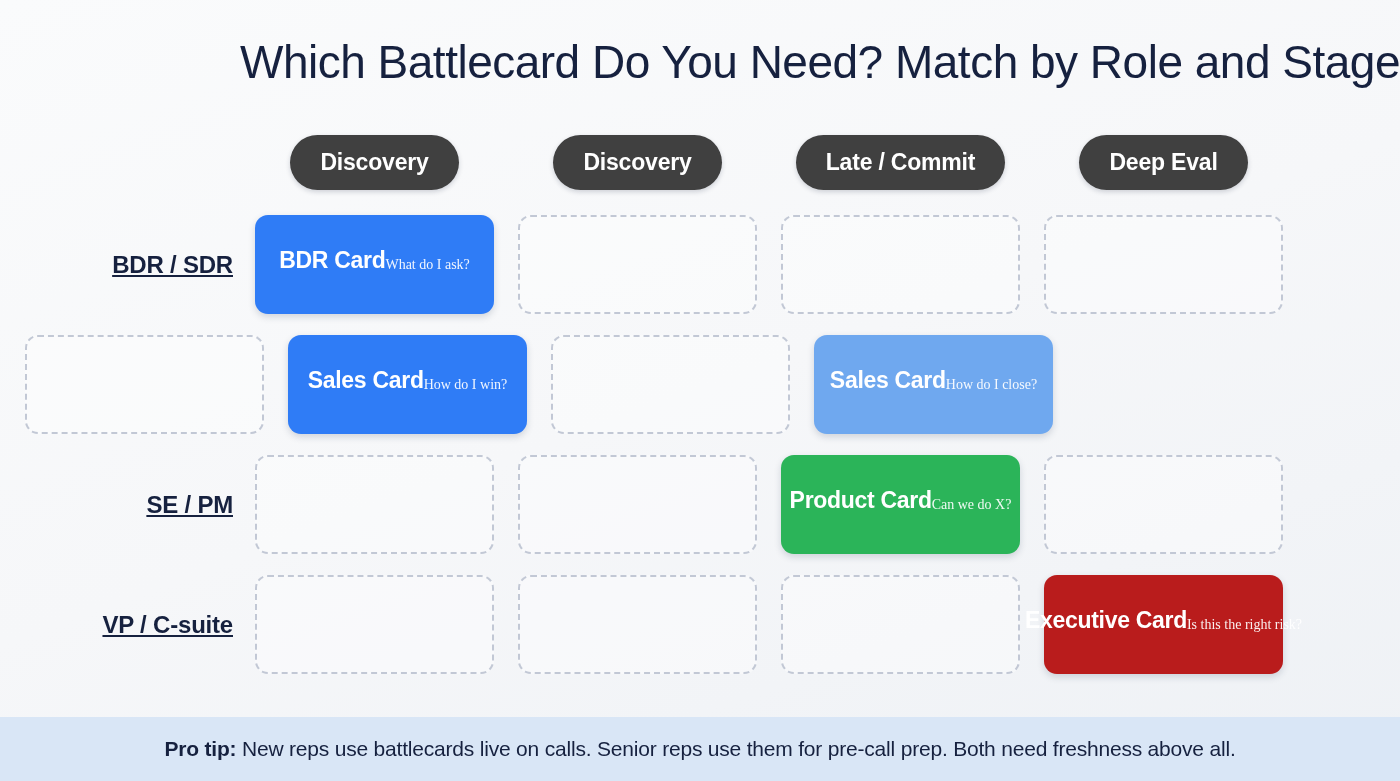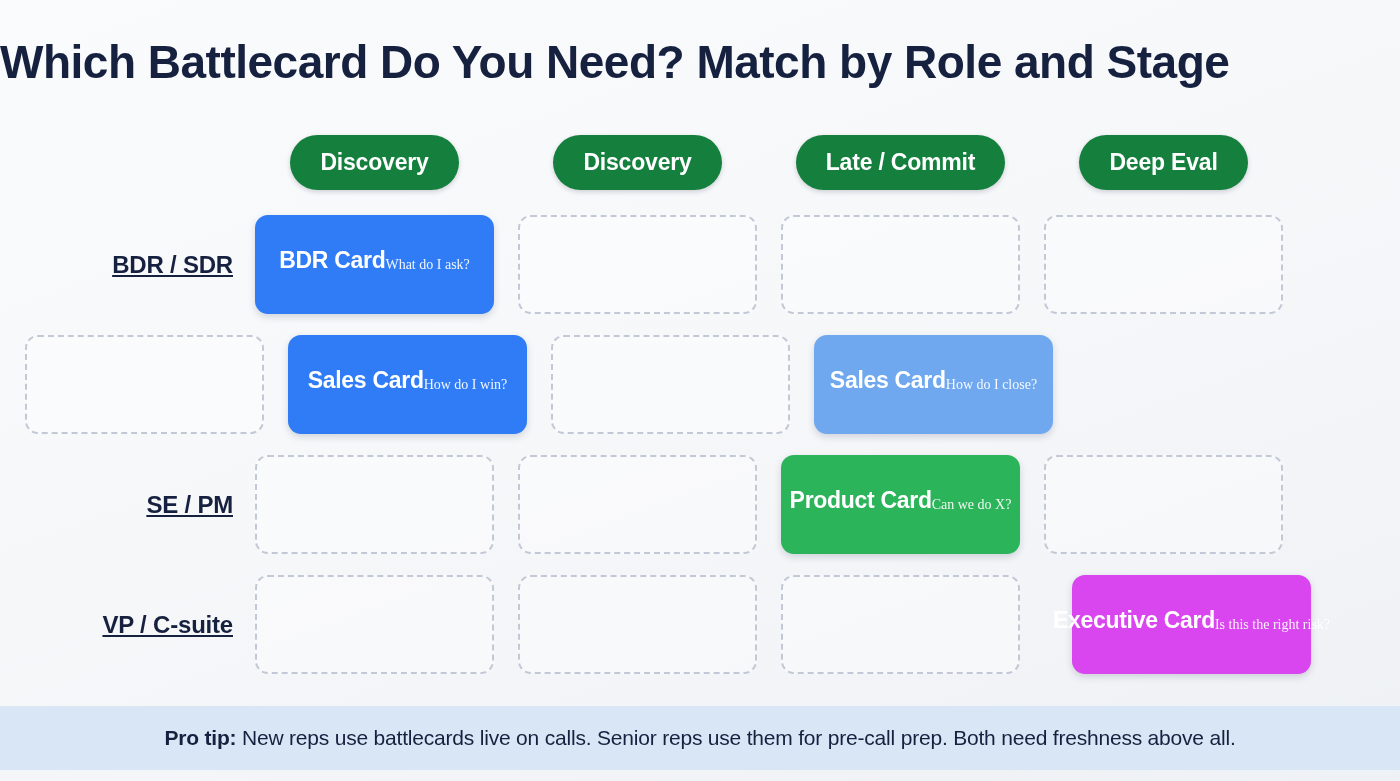--- a/index.html
+++ b/index.html
@@ -11,24 +11,24 @@
     height: 781px;
     overflow: hidden;
     font-family: "Liberation Sans", sans-serif;
     background: linear-gradient(160deg, #fafbfc 0%, #f4f6f8 45%, #eef1f5 100%);
     position: relative;
     -webkit-font-smoothing: antialiased;
   }
 
   
   .page-title {
-    text-align: left;
+    text-align: right;
     color: #16213f;
     font-size: 46px;
-    font-weight: bold;
+    font-weight: normal;
     letter-spacing: -0.5px;
     margin: 0;
     padding-top: 36px;
     line-height: 1.15;
   }
 
   
   .matrix {
     position: absolute;
     left: 0;
@@ -63,21 +63,21 @@
   .header-row {
     height: 64px;
   }
   .header-cell {
     width: 239px;
     display: flex;
     justify-content: center;
     align-items: center;
   }
   .stage-pill {
-    background: #15803d;
+    background: #404040;
     color: #ffffff;
     font-size: 23px;
     font-weight: bold;
     letter-spacing: -0.2px;
     border-radius: 999px;
     padding: 14px 30px;
     white-space: nowrap;
     box-shadow: 0 2px 5px rgba(18,28,54,0.18);
   }
 
@@ -117,21 +117,21 @@
     white-space: nowrap;
     font-family: Liberation Serif, serif;
   }
 
   .row-spacer { height: 21px; }
 
   
   .footer {
     position: absolute;
     left: 0;
-    bottom: 11px;
+    bottom: 0;
     width: 1400px;
     height: 64px;
     background: #d9e6f6;
     display: flex;
     align-items: center;
     justify-content: center;
   }
   .footer-text {
     color: #16213f;
     font-size: 21px;
@@ -212,21 +212,21 @@
   </div>
 
   <div class="row-spacer"></div>
 
   <div class="grid-row">
     <div class="row-label">VP / C-suite</div>
     <div class="cells">
       <div class="cell empty"></div>
       <div class="cell empty"></div>
       <div class="cell empty"></div>
-      <div class="cell filled" style="background: #d946ef; margin-left: 28px;">
+      <div class="cell filled" style="background: #b91c1c;">
         <div class="card-title">Executive Card</div>
         <div class="card-sub">Is this the right risk?</div>
       </div>
     </div>
   </div>
 </div>
 
 <div class="footer">
   <div class="footer-text">
     <b>Pro tip:</b><span> New reps use battlecards live on calls. Senior reps use them for pre-call prep. Both need freshness above all.</span>

